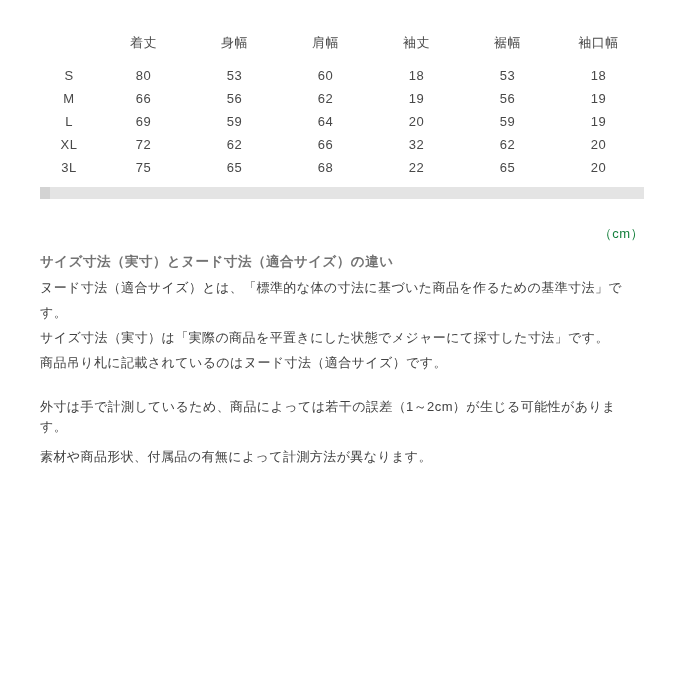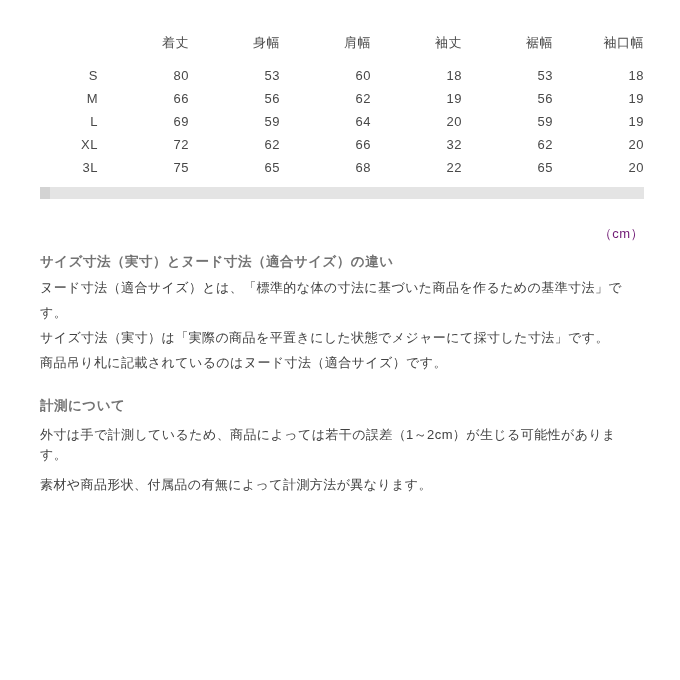--- a/index.html
+++ b/index.html
@@ -32,21 +32,21 @@
     border-collapse: collapse;
     table-layout: fixed;
     font-size: 13px;
     color: #484848;
     letter-spacing: 0.5px;
   }
   table.size-table col.size-col { width: 58px; }
   table.size-table th,
   table.size-table td {
     font-weight: normal;
-    text-align: right;
+    text-align: center;
     padding: 0;
     height: 23px;
     vertical-align: middle;
     white-space: nowrap;
   }
   table.size-table thead th {
     height: 22px;
     padding-bottom: 10px;
     color: #4a4a4a;
   }
@@ -67,21 +67,21 @@
     height: 12px;
     background: #d3d3d3;
   }
 
   
   .unit {
     margin-top: 26px;
     width: 604px;
     text-align: right;
     font-size: 13px;
-    color: #701a75;
+    color: #15803d;
     letter-spacing: 0.5px;
   }
 
   
   section { display: block; }
   .sec-heading {
     margin: 10px 0 4px 0;
     font-size: 13.5px;
     font-weight: bold;
     color: #737373;
@@ -183,18 +183,17 @@
   <div class="unit">（cm）</div>
 
   <section class="sec1">
     <h3 class="sec-heading">サイズ寸法（実寸）とヌード寸法（適合サイズ）の違い</h3>
     <p>ヌード寸法（適合サイズ）とは、「標準的な体の寸法に基づいた商品を作るための基準寸法」です。</p>
     <p>サイズ寸法（実寸）は「実際の商品を平置きにした状態でメジャーにて採寸した寸法」です。</p>
     <p>商品吊り札に記載されているのはヌード寸法（適合サイズ）です。</p>
   </section>
 
   <section class="sec2">
-    <h3 class="sec-heading">計測について</h3>
     <p>外寸は手で計測しているため、商品によっては若干の誤差（1～2cm）が生じる可能性があります。</p>
     <p>素材や商品形状、付属品の有無によって計測方法が異なります。</p>
   </section>
 
 </div>
 
 </body></html>

